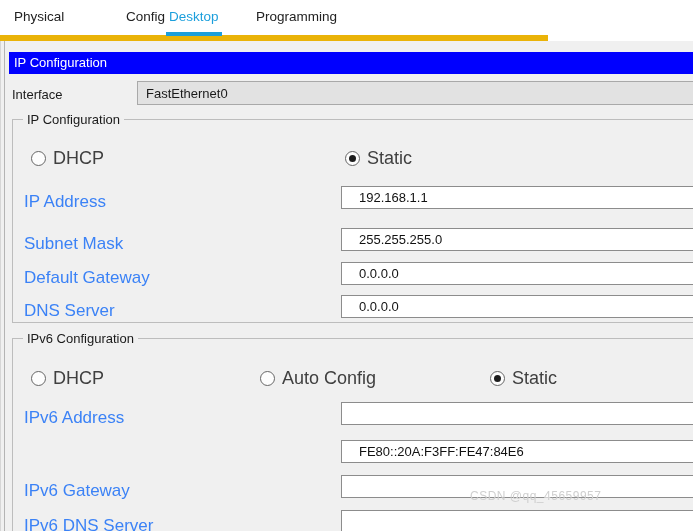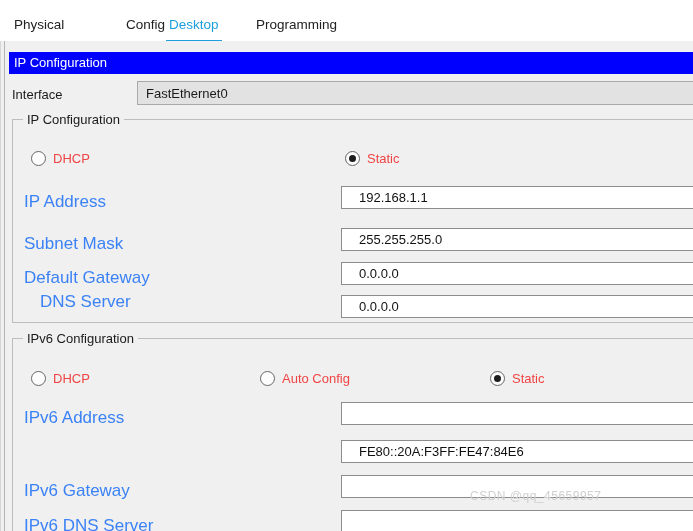--- a/index.html
+++ b/index.html
@@ -20,25 +20,25 @@
   #app {
     position: relative;
     width: 693px;
     height: 531px;
     background: #ffffff;
   }
 
   
   .tabbar {
     position: absolute;
-    left: 0; top: 8px;
+    left: 0; top: 0;
     width: 548px;
     height: 41px;
     background: #ffffff;
-    border-bottom: 2px solid #eab308;
+    border-bottom: 6px solid #eab308;
     box-sizing: border-box;
   }
   .tab {
     position: absolute;
     top: 9px;
     height: 30px;
     font-size: 13.5px;
     color: #222222;
     white-space: nowrap;
     cursor: default;
@@ -170,22 +170,22 @@
     left: 50%; top: 50%;
     width: 7px; height: 7px;
     margin-left: -3.5px;
     margin-top: -3.5px;
     border-radius: 50%;
     background: #1d1d1d;
   }
   .radio .rlabel {
     position: absolute;
     left: 22px; top: 0px;
-    font-size: 13px;
-    color: #ef4444;
+    font-size: 18px;
+    color: #404040;
     line-height: 15px;
   }
 
   
   .field-label {
     position: absolute;
     left: 24px;
     font-size: 17px;
     color: #3b82f6;
     white-space: nowrap;
@@ -274,21 +274,21 @@
   <div class="field-label" style="top:234px;">Subnet Mask</div>
   <div class="field-input" style="top:228px;">
     <span class="ival">255.255.255.0</span>
   </div>
 
   <div class="field-label" style="top:268px;">Default Gateway</div>
   <div class="field-input" style="top:262px;">
     <span class="ival">0.0.0.0</span>
   </div>
 
-  <div class="field-label" style="top:292px;margin-left:16px;">DNS Server</div>
+  <div class="field-label" style="top:301px;">DNS Server</div>
   <div class="field-input" style="top:295px;">
     <span class="ival">0.0.0.0</span>
   </div>
 
   <div class="group" id="group-ipv6">
     <span class="group-title">IPv6 Configuration</span>
   </div>
 
   <div class="radio" id="v6-dhcp" style="left:31px; top:371px;">
     <span class="dot"></span>

